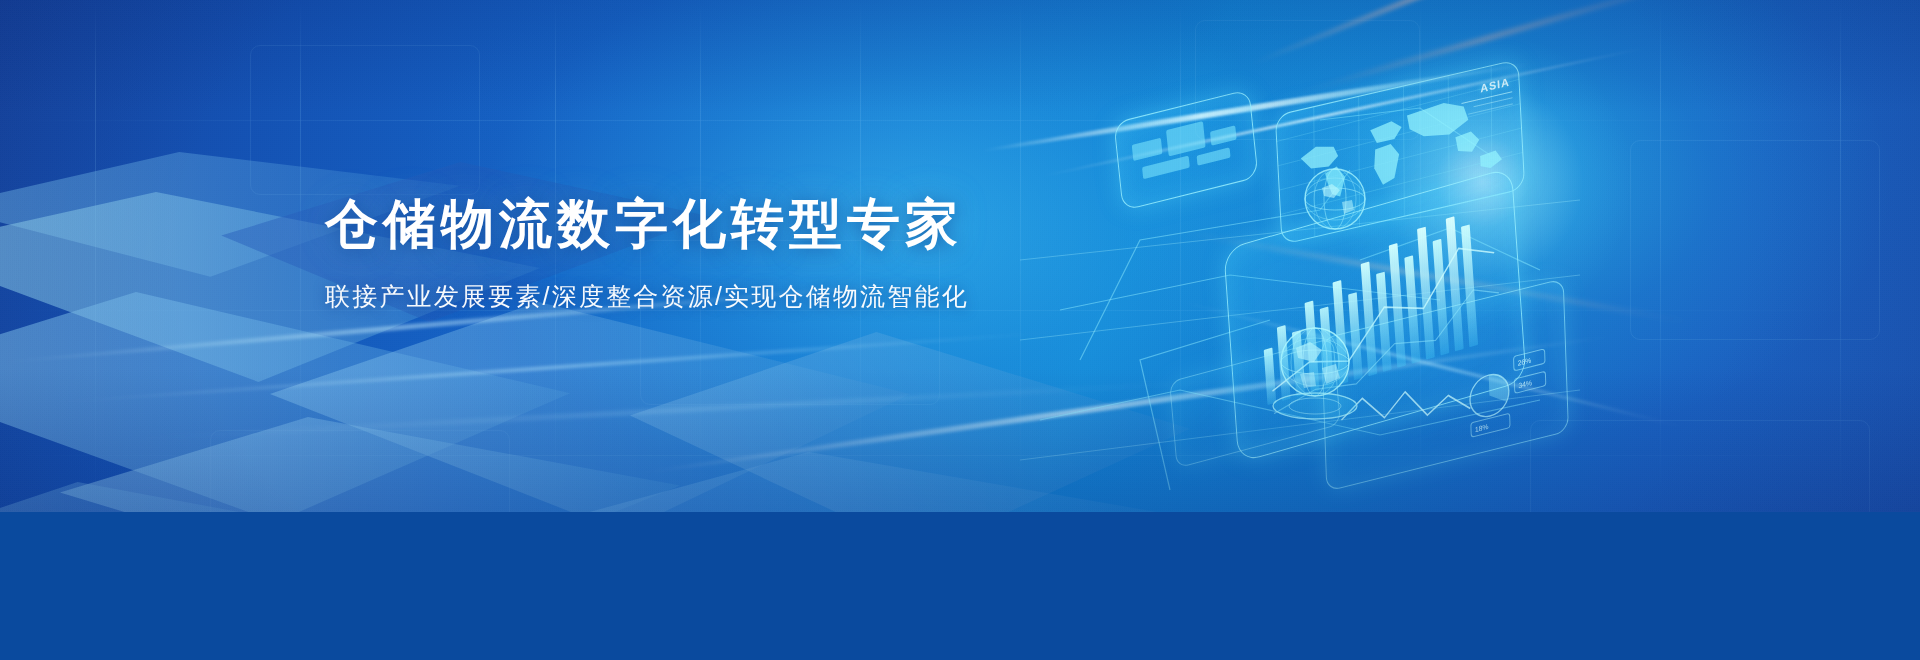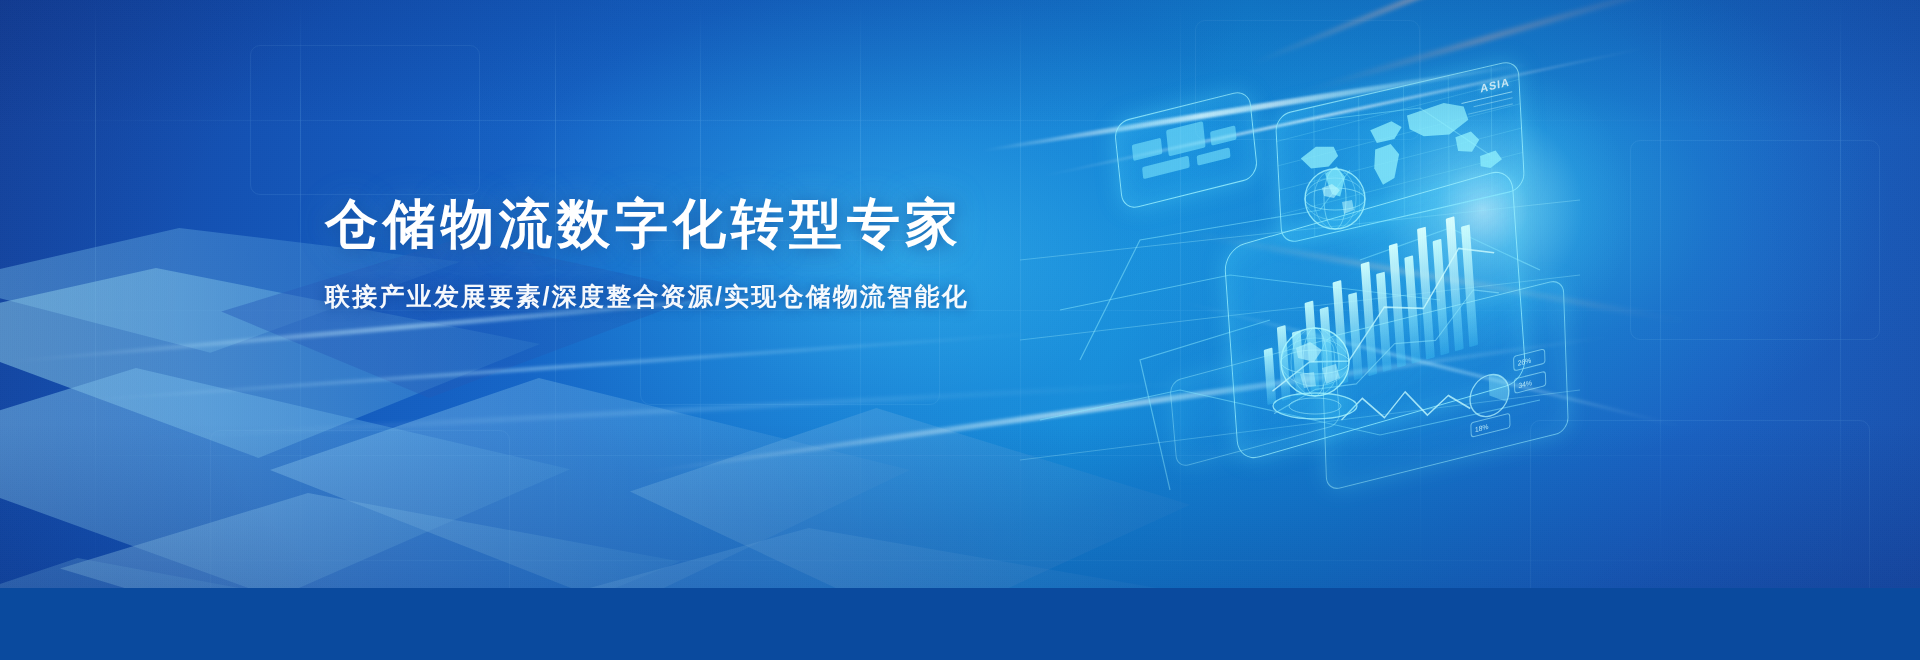--- a/index.html
+++ b/index.html
@@ -1,20 +1,20 @@
 <!DOCTYPE html>
 <html><head>
 <meta charset="utf-8">
 <style>
   html,body{margin:0;padding:0;background:#0a4a9e;}
   *{box-sizing:border-box;}
 
   .banner{
     position:relative;
-    width:1920px;height:588px;
+    width:1920px;height:512px;
     overflow:hidden;
     font-family:"Liberation Sans","DejaVu Sans",sans-serif;
     background:#1257b8;
   }
 
   
   .bg-base{
     position:absolute;inset:0;
     background:
       linear-gradient(112deg,
@@ -105,21 +105,21 @@
     font-weight:700;
     line-height:1.18;
     letter-spacing:5px;
     color:#ffffff;
     text-shadow:0 2px 18px rgba(8,58,140,.65), 0 0 34px rgba(120,220,255,.35);
     white-space:nowrap;
   }
   .subhead{
     margin:24px 0 0 0;
     font-size:25px;
-    font-weight:700;
+    font-weight:400;
     letter-spacing:2.2px;
     color:rgba(255,255,255,.96);
     text-shadow:0 1px 12px rgba(10,60,145,.65);
     white-space:nowrap;
   }
 
   .noise{
     position:absolute;inset:0;pointer-events:none;opacity:.26;
     background-image:
       repeating-linear-gradient(0deg, rgba(255,255,255,.030) 0 1px, rgba(0,0,0,0) 1px 2px),

